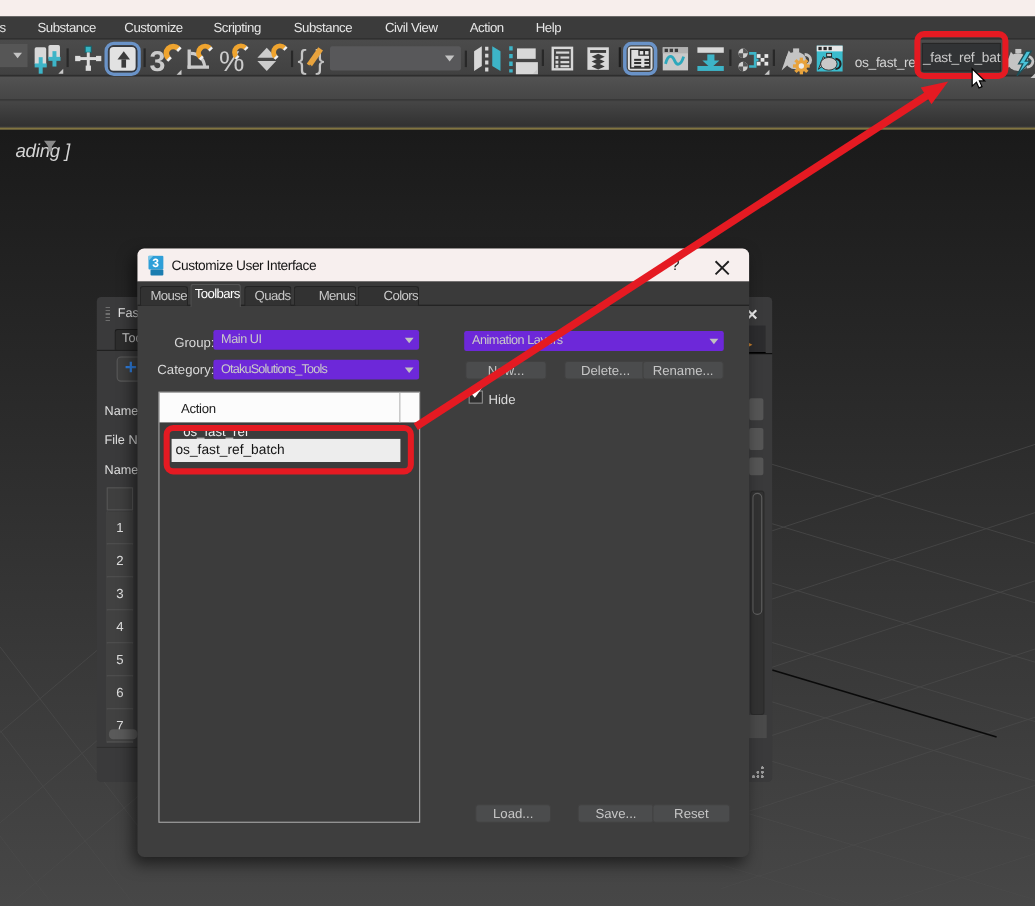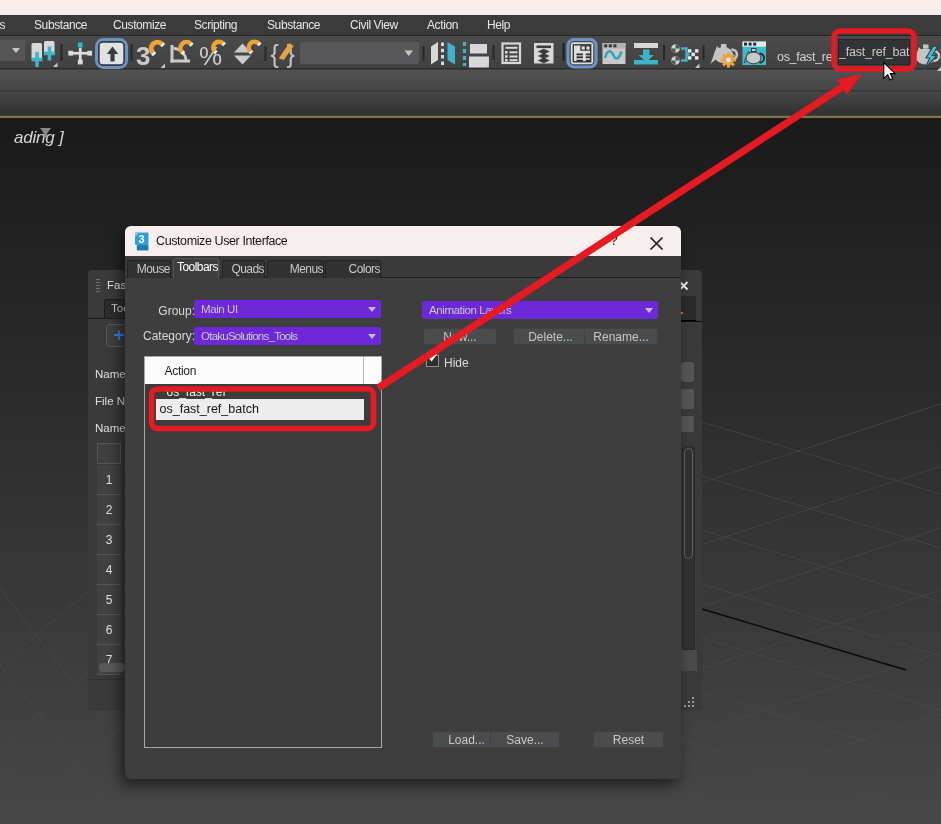--- a/index.html
+++ b/index.html
@@ -385,21 +385,21 @@
       <path d="M5,9.5 L8.6,13.5 L16.5,2.5" fill="none" stroke="#fdfdfd" stroke-width="2.6"></path>
     </svg>
     <div class="abs" style="left:319px;top:130px;font-size:12px;color:#dadada;">Hide</div>
     <div class="abs" id="listbox">
       <div class="abs" id="lhead">Action</div>
       <div class="abs" id="lheaddiv"></div>
       <div class="abs" id="row1">os_fast_ref</div>
       <div class="abs" id="editrow">os_fast_ref_batch</div>
     </div>
     <div class="btn" style="left:307px;top:505px;width:69px;">Load...</div>
-    <div class="btn" style="left:365px;top:505px;width:70px;">Save...</div>
+    <div class="btn" style="left:400px;top:505px;width:70px;">Save...</div>
     <div class="btn" style="left:468px;top:505px;width:71px;">Reset</div>
   </div>
 
   <svg class="ovl" id="annosvg" width="941" height="824">
     <rect x="834" y="31" width="80" height="38" rx="6" fill="none" stroke="#e51a22" stroke-width="5.5"></rect>
     <rect x="151.5" y="389" width="222" height="39.5" rx="6" fill="none" stroke="#e51a22" stroke-width="5.5"></rect>
     <line x1="378" y1="388" x2="843" y2="86.5" stroke="#e51a22" stroke-width="7"></line>
     <path d="M862,74 L846.8,94.7 L837,79.6 Z" fill="#e51a22"></path>
     <path d="M883.8,62.5 l0,15.8 l3.9,-3.6 l2.3,5.2 l2.7,-1.2 l-2.3,-5.1 l4.8,0 z" fill="#ffffff" stroke="#000000" stroke-width="1.1"></path>
 

